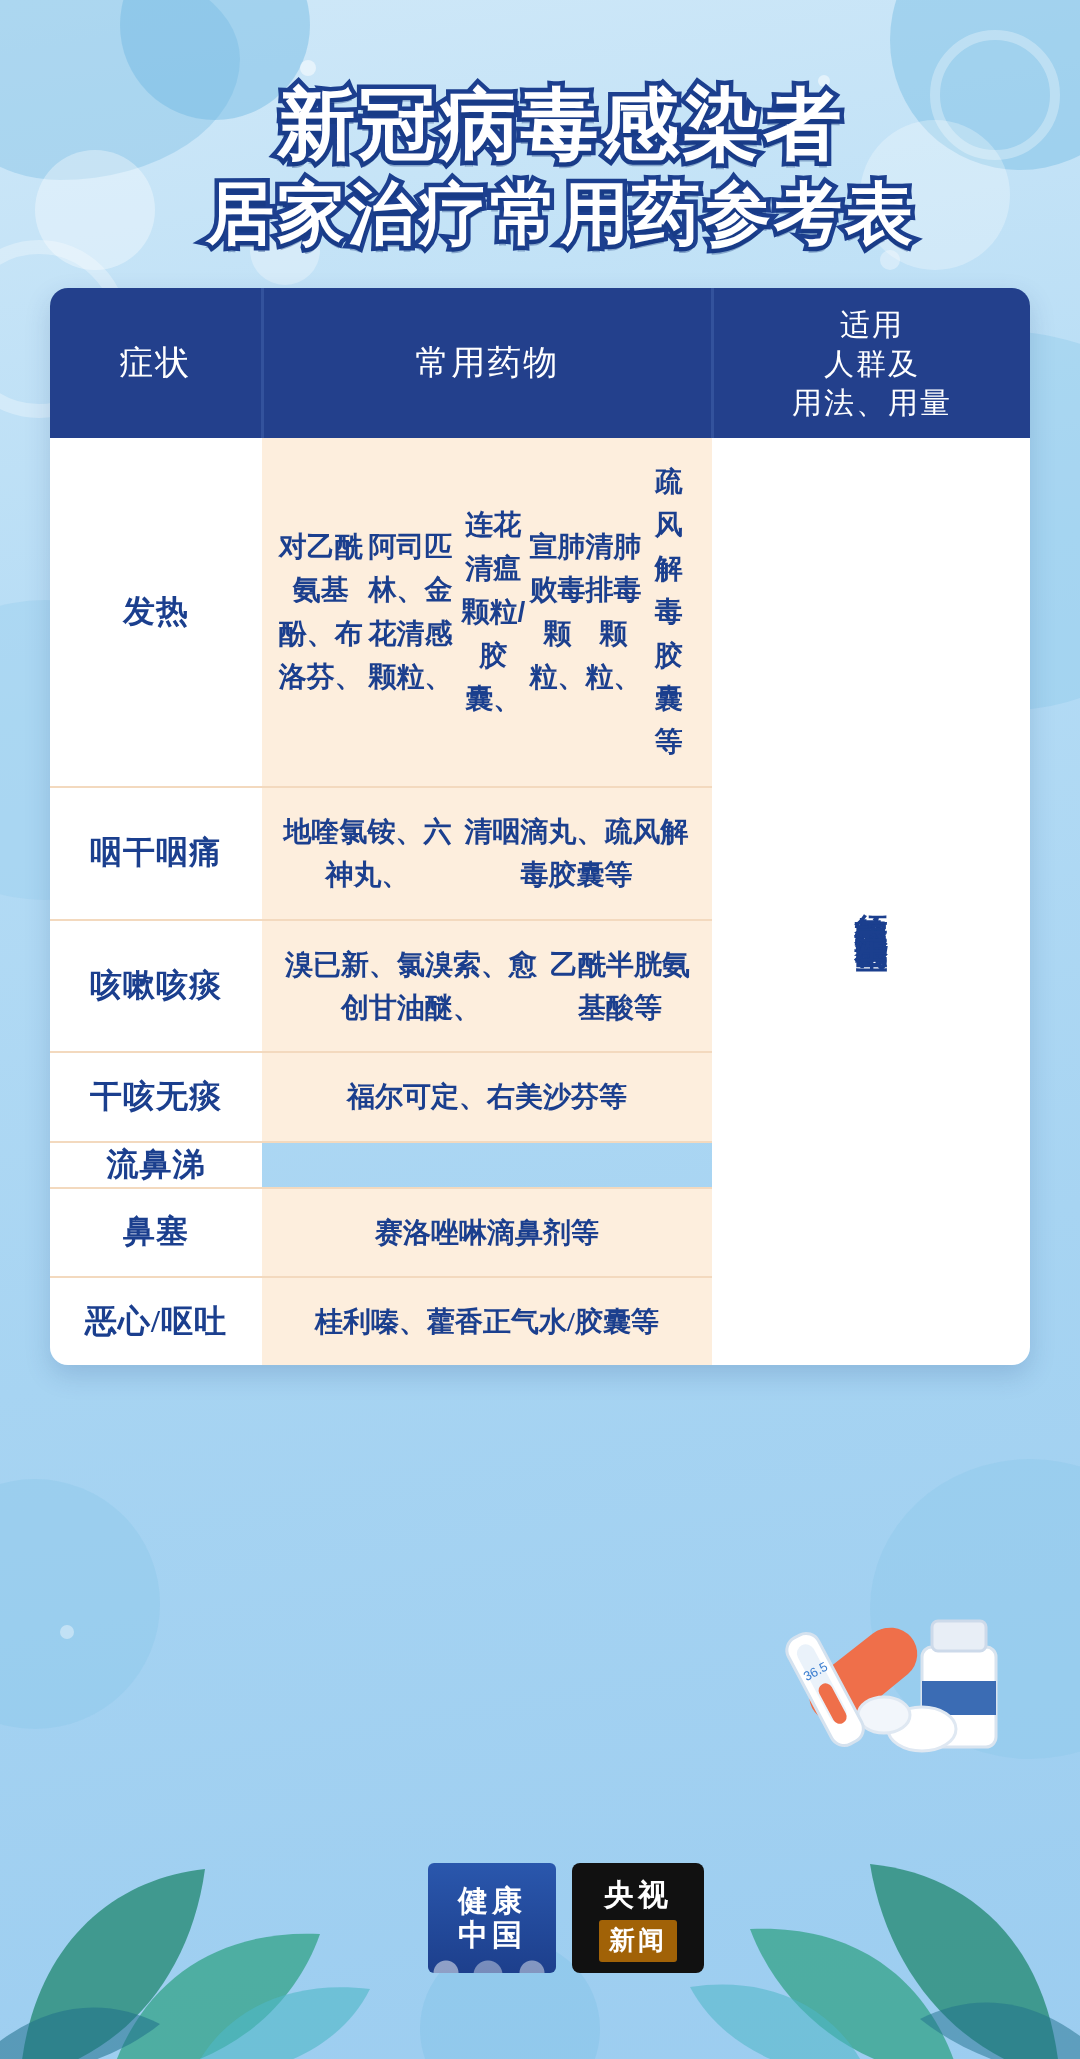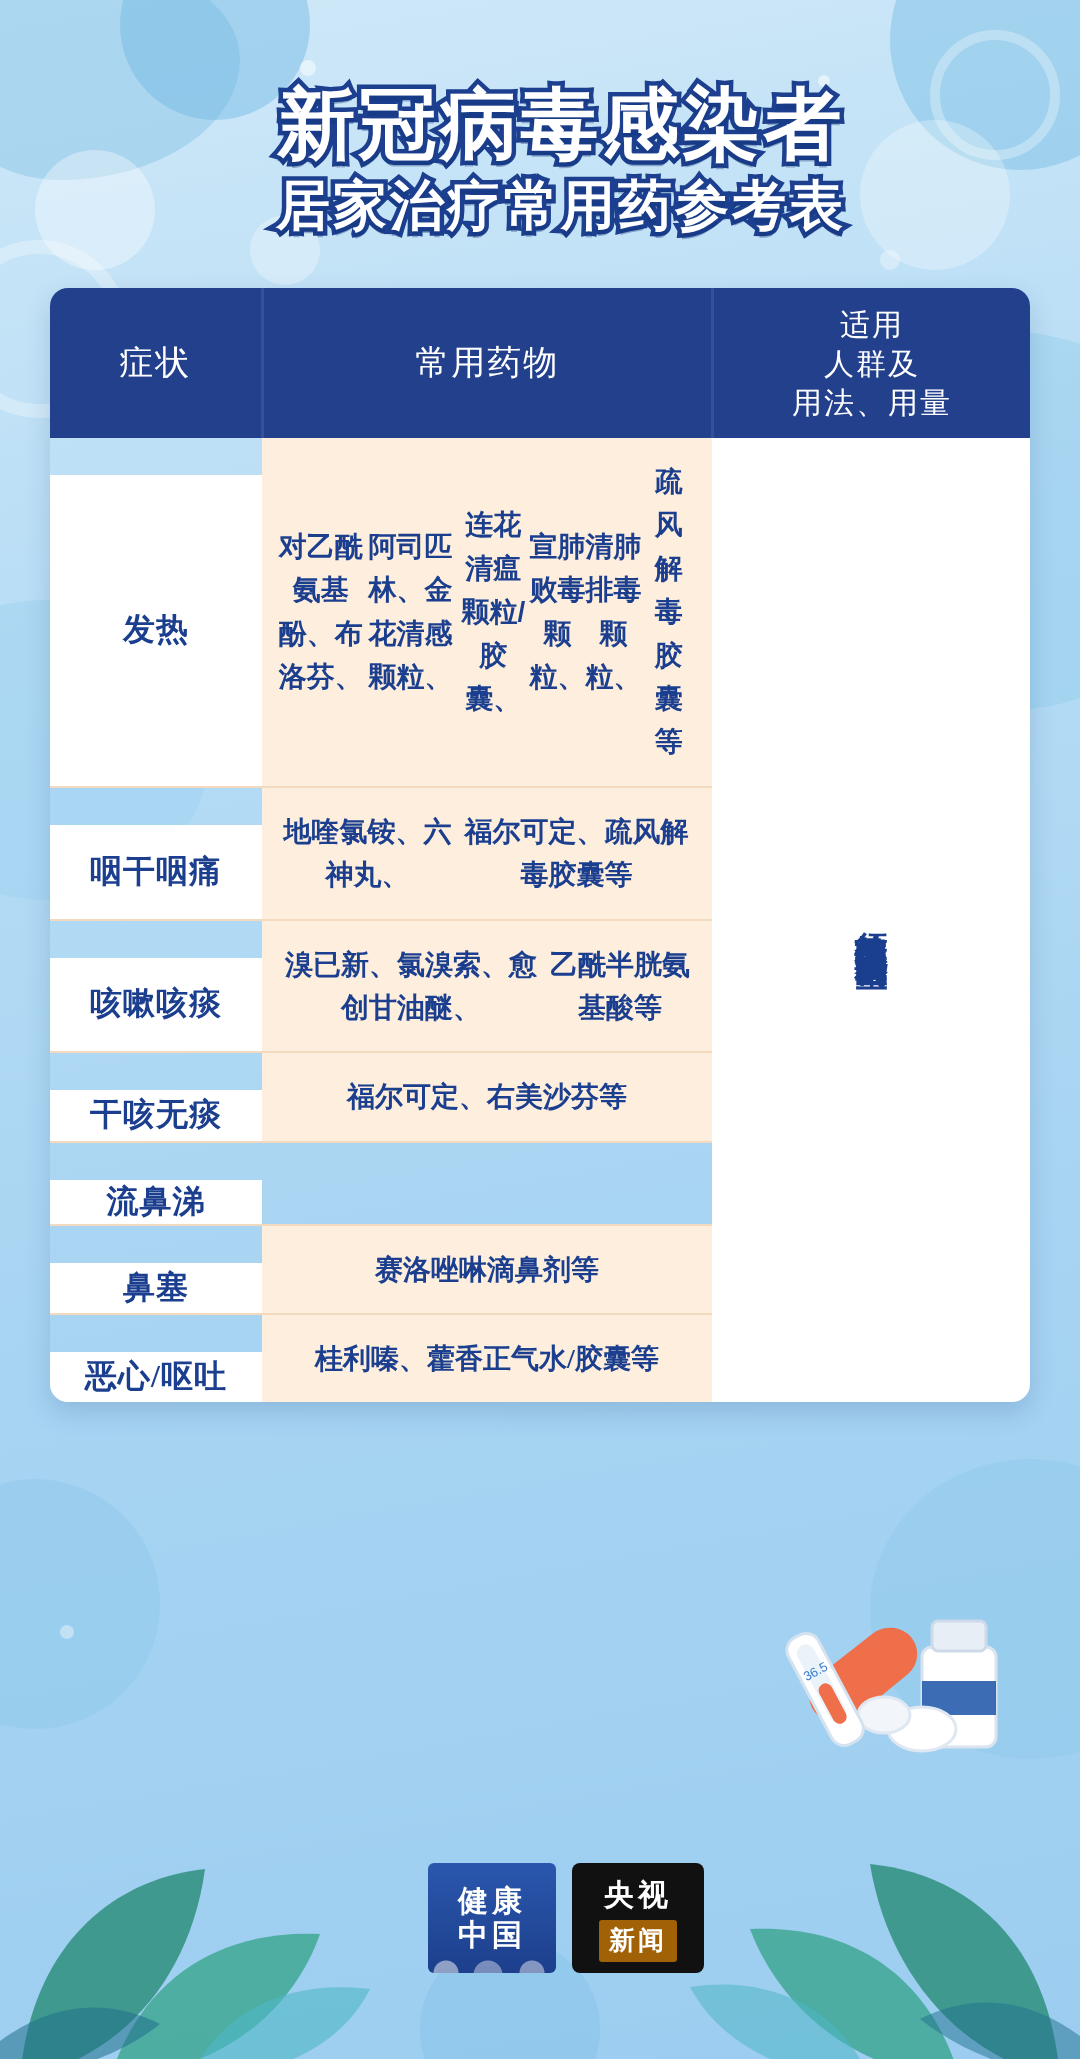--- a/index.html
+++ b/index.html
@@ -81,21 +81,21 @@
     font-weight: 700;
     color: #ffffff;
     letter-spacing: 3px;
     line-height: 1.18;
     -webkit-text-stroke: 9px #1c3f8f;
     paint-order: stroke fill;
     text-shadow: 0 6px 0 rgba(18,52,120,.35);
     padding-left: 42px;
   }
   .title-line.l1 { font-size: 78px; }
-  .title-line.l2 { font-size: 54px; margin-top: 4px; }
+  .title-line.l2 { font-size: 68px; margin-top: 4px; }
 
   
   .table {
     position: absolute;
     left: 50px;
     top: 288px;
     width: 980px;
     border-radius: 18px;
     overflow: hidden;
     box-shadow: 0 10px 26px rgba(30,60,120,.18);
@@ -143,21 +143,20 @@
     width: 212px;
     background: #ffffff;
     color: #1b3f8e;
     font-size: 32px;
     font-weight: 700;
     letter-spacing: 1px;
     display: flex;
     align-items: center;
     justify-content: center;
     text-align: center;
-    margin-top: 37px;
   }
   .c-drug-b {
     width: 450px;
     background: #fdeedd;
     color: #1b3f8e;
     font-size: 28px;
     font-weight: 700;
     line-height: 1.55;
     display: flex;
     align-items: center;
@@ -323,21 +322,21 @@
               <div>连花清瘟颗粒/胶囊、</div>
               <div>宣肺败毒颗粒、</div>
               <div>清肺排毒颗粒、</div>
               <div>疏风解毒胶囊等</div>
             </div>
           </div>
           <div class="brow">
             <div class="c-sym-b">咽干咽痛</div>
             <div class="c-drug-b">
               <div>地喹氯铵、六神丸、</div>
-              <div>福尔可定、疏风解毒胶囊等</div>
+              <div>清咽滴丸、疏风解毒胶囊等</div>
             </div>
           </div>
           <div class="brow">
             <div class="c-sym-b">咳嗽咳痰</div>
             <div class="c-drug-b">
               <div>溴已新、氯溴索、愈创甘油醚、</div>
               <div>乙酰半胱氨基酸等</div>
             </div>
           </div>
           <div class="brow">

